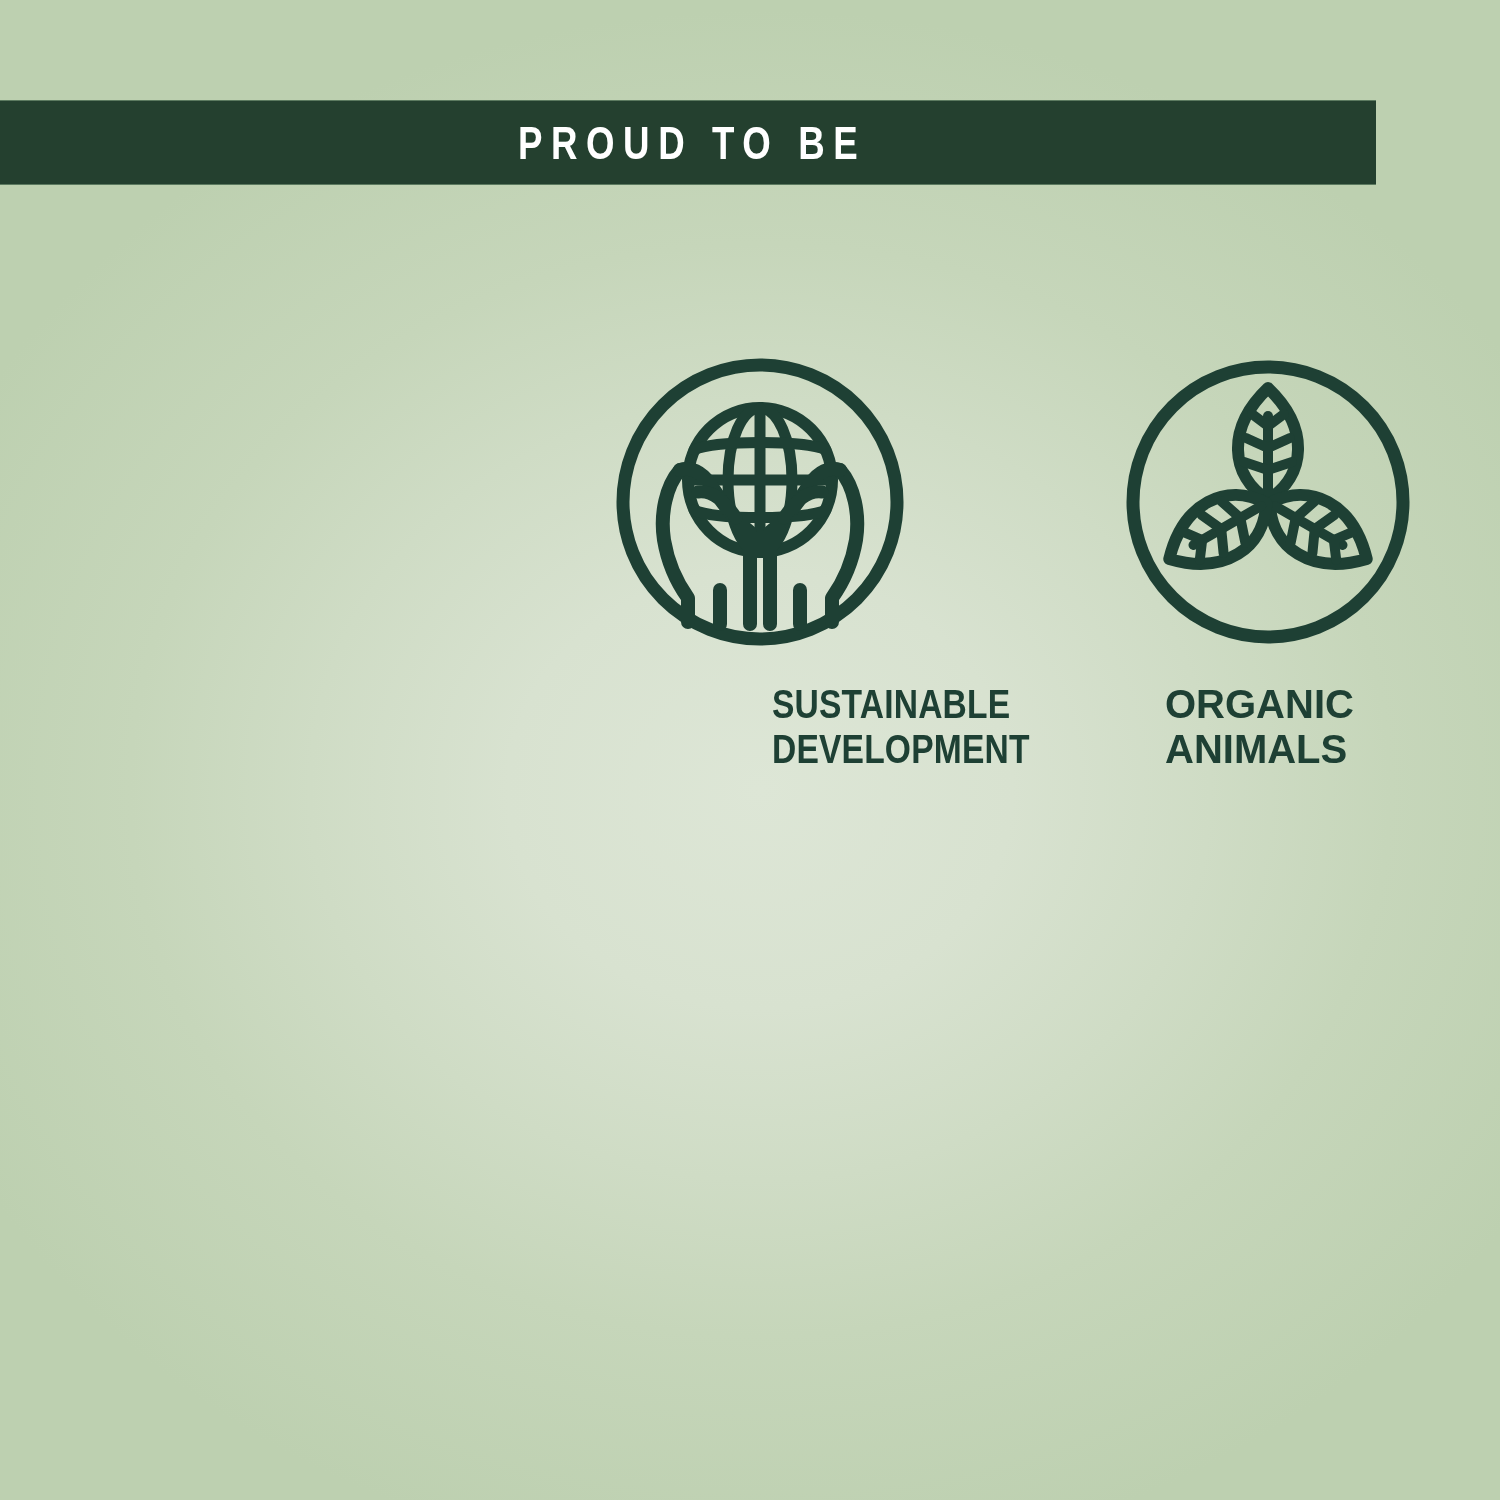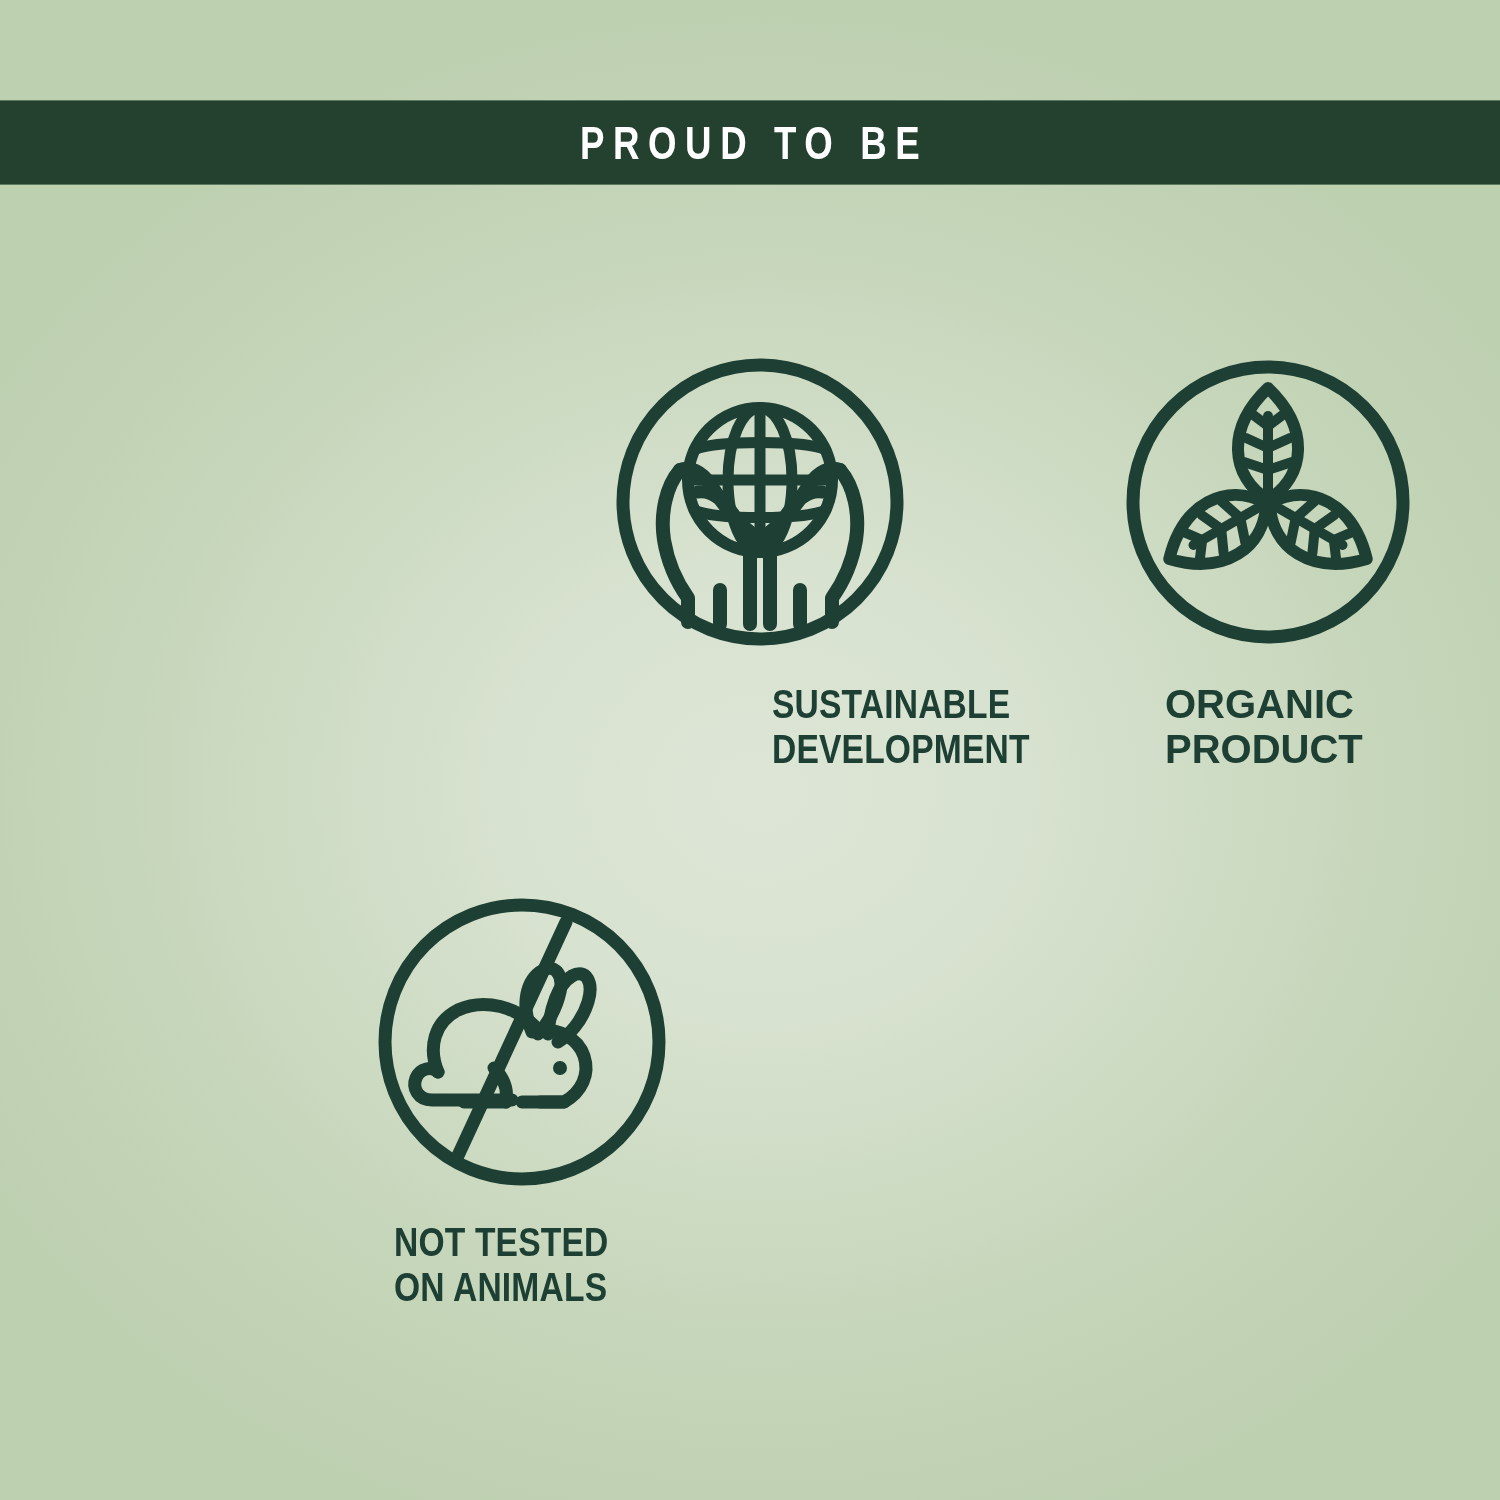--- a/index.html
+++ b/index.html
@@ -26,21 +26,21 @@
         #c6d6ba 70%,
         #bdd0b0 100%);
     overflow: hidden;
   }
 
   
   #banner {
     position: absolute;
     left: 0;
     top: 100px;
-    width: 1500px;
+    width: 1376px;
     height: 85px;
     background: #24402f;
     border-top: 1px solid #5c7a60;
     border-bottom: 1px solid #5c7a60;
     box-sizing: border-box;
     display: flex;
     align-items: center;
     justify-content: center;
   }
   #banner-title {
@@ -160,46 +160,18 @@
         <g transform="rotate(240 150 150)">
           <path d="M150 148 C 112 124, 108 76, 150 36 C 192 76, 188 124, 150 148 Z" stroke-width="12"></path>
           <path d="M150 142 L150 64" stroke-width="10"></path>
           <path d="M150 74 L134 62 M150 74 L166 62" stroke-width="10"></path>
           <path d="M150 96 L128 86 M150 96 L172 86" stroke-width="10"></path>
           <path d="M150 118 L126 110 M150 118 L174 110" stroke-width="10"></path>
         </g>
       </g>
     </svg>
     <div class="badge-label wide">ORGANIC
-PRODUCT</div>
+ANIMALS</div>
   </div>
 
-  <div class="badge" id="badge-not-tested">
-    <svg class="badge-icon" width="300" height="300" viewBox="0 0 300 300" fill="none" stroke="#1e4034" stroke-linecap="round" stroke-linejoin="round">
-      <circle cx="150" cy="150" r="137" stroke-width="13"></circle>
-
-      <path d="M60 208 C 46 208, 40 196, 44 186 C 48 176, 60 174, 66 180" stroke-width="13"></path>
-      <path d="M66 180 C 56 156, 62 130, 86 118 C 112 106, 146 114, 166 138" stroke-width="13"></path>
-
-      <path d="M166 138 C 186 136, 206 146, 212 164 C 218 182, 210 200, 192 210 L150 210" stroke-width="13"></path>
-
-      <path d="M160 140 C 150 118, 152 92, 168 80 C 182 70, 192 82, 188 100
-               C 184 118, 174 134, 166 142" stroke-width="13"></path>
-
-      <path d="M176 142 C 178 116, 186 92, 200 84 C 214 76, 222 90, 216 110
-               C 210 130, 196 144, 186 150" stroke-width="13"></path>
-
-      <circle cx="188" cy="176" r="7" fill="#1e4034" stroke="none"></circle>
-
-      <path d="M122 176 C 132 186, 136 198, 134 210" stroke-width="13"></path>
-      <path d="M134 210 L92 210" stroke-width="13"></path>
-      <path d="M192 210 L168 210" stroke-width="13"></path>
-
-      <path d="M62 208 L140 208" stroke-width="13"></path>
-
-      <path d="M194 30 L84 268" stroke-width="13"></path>
-    </svg>
-    <div class="badge-label">NOT TESTED
-ON ANIMALS</div>
-  </div>
 
 
 </div>
 
 </body></html>

